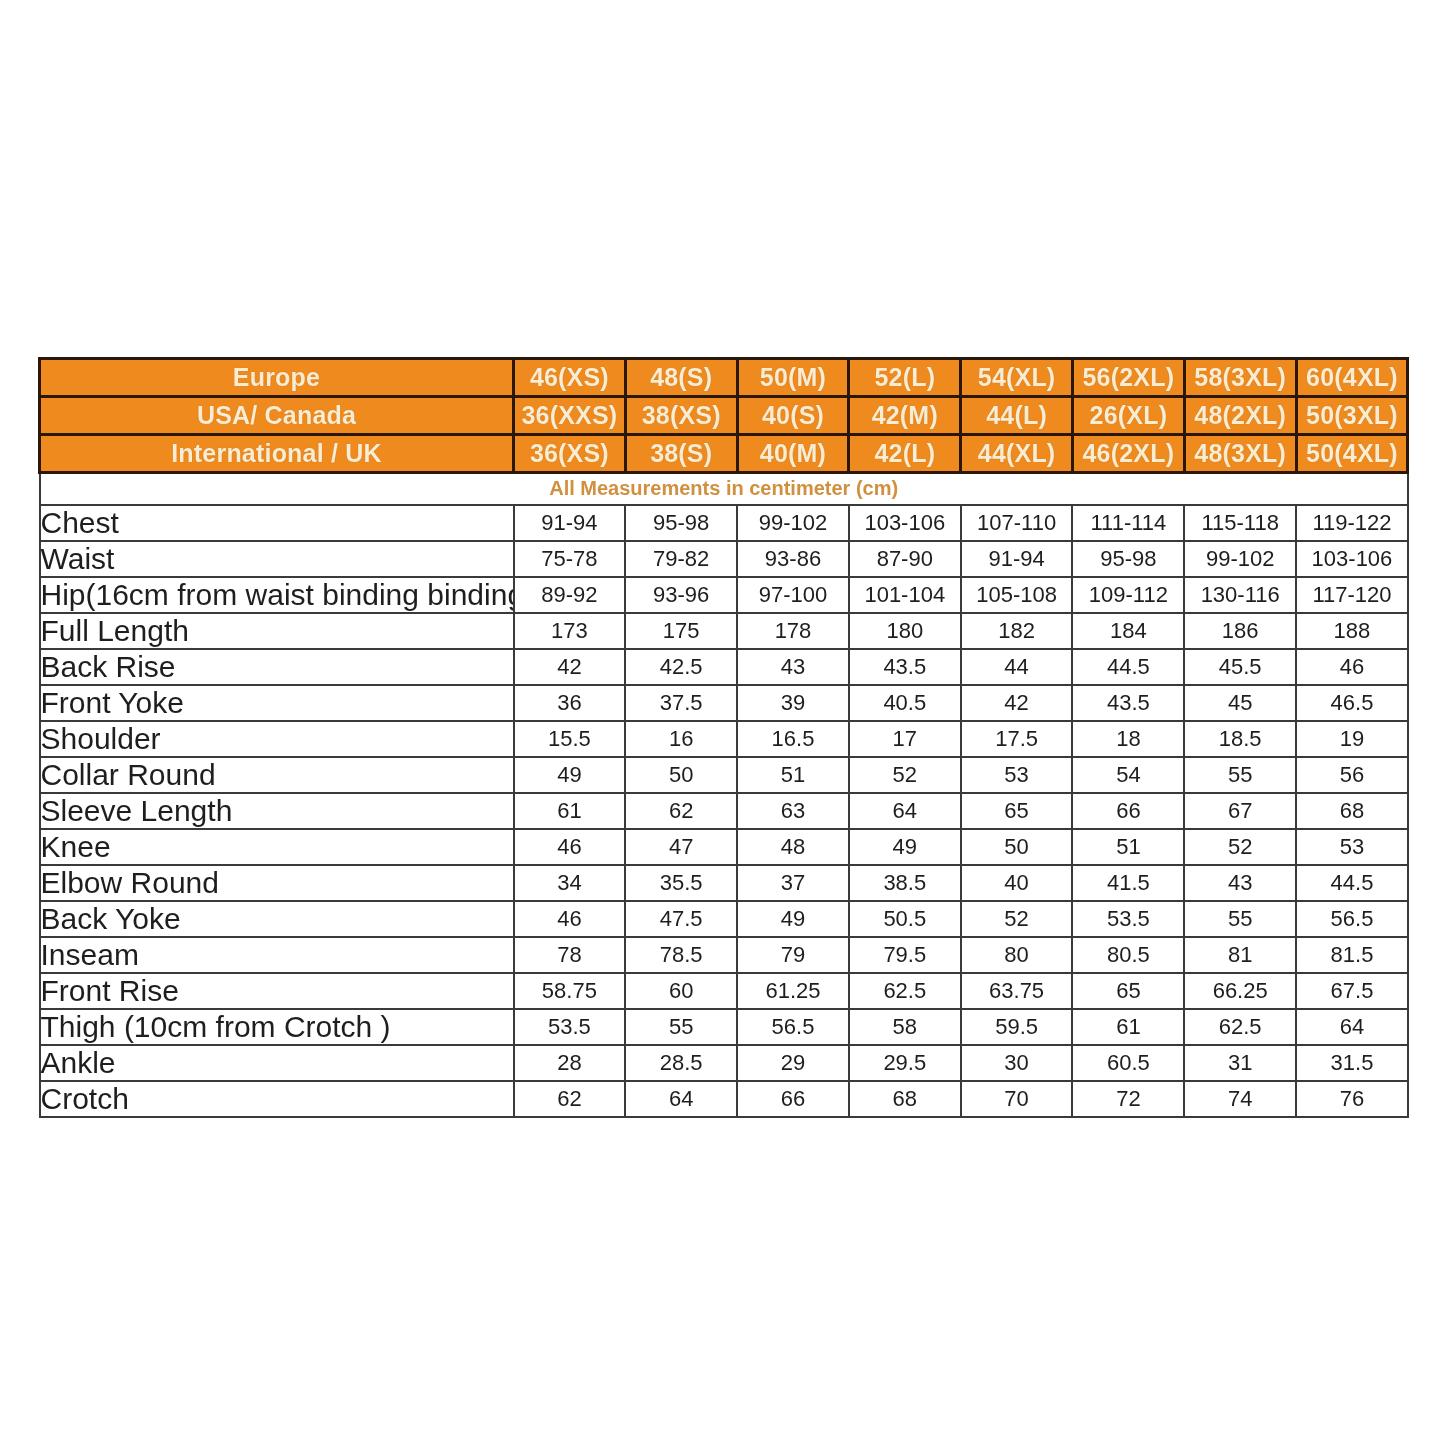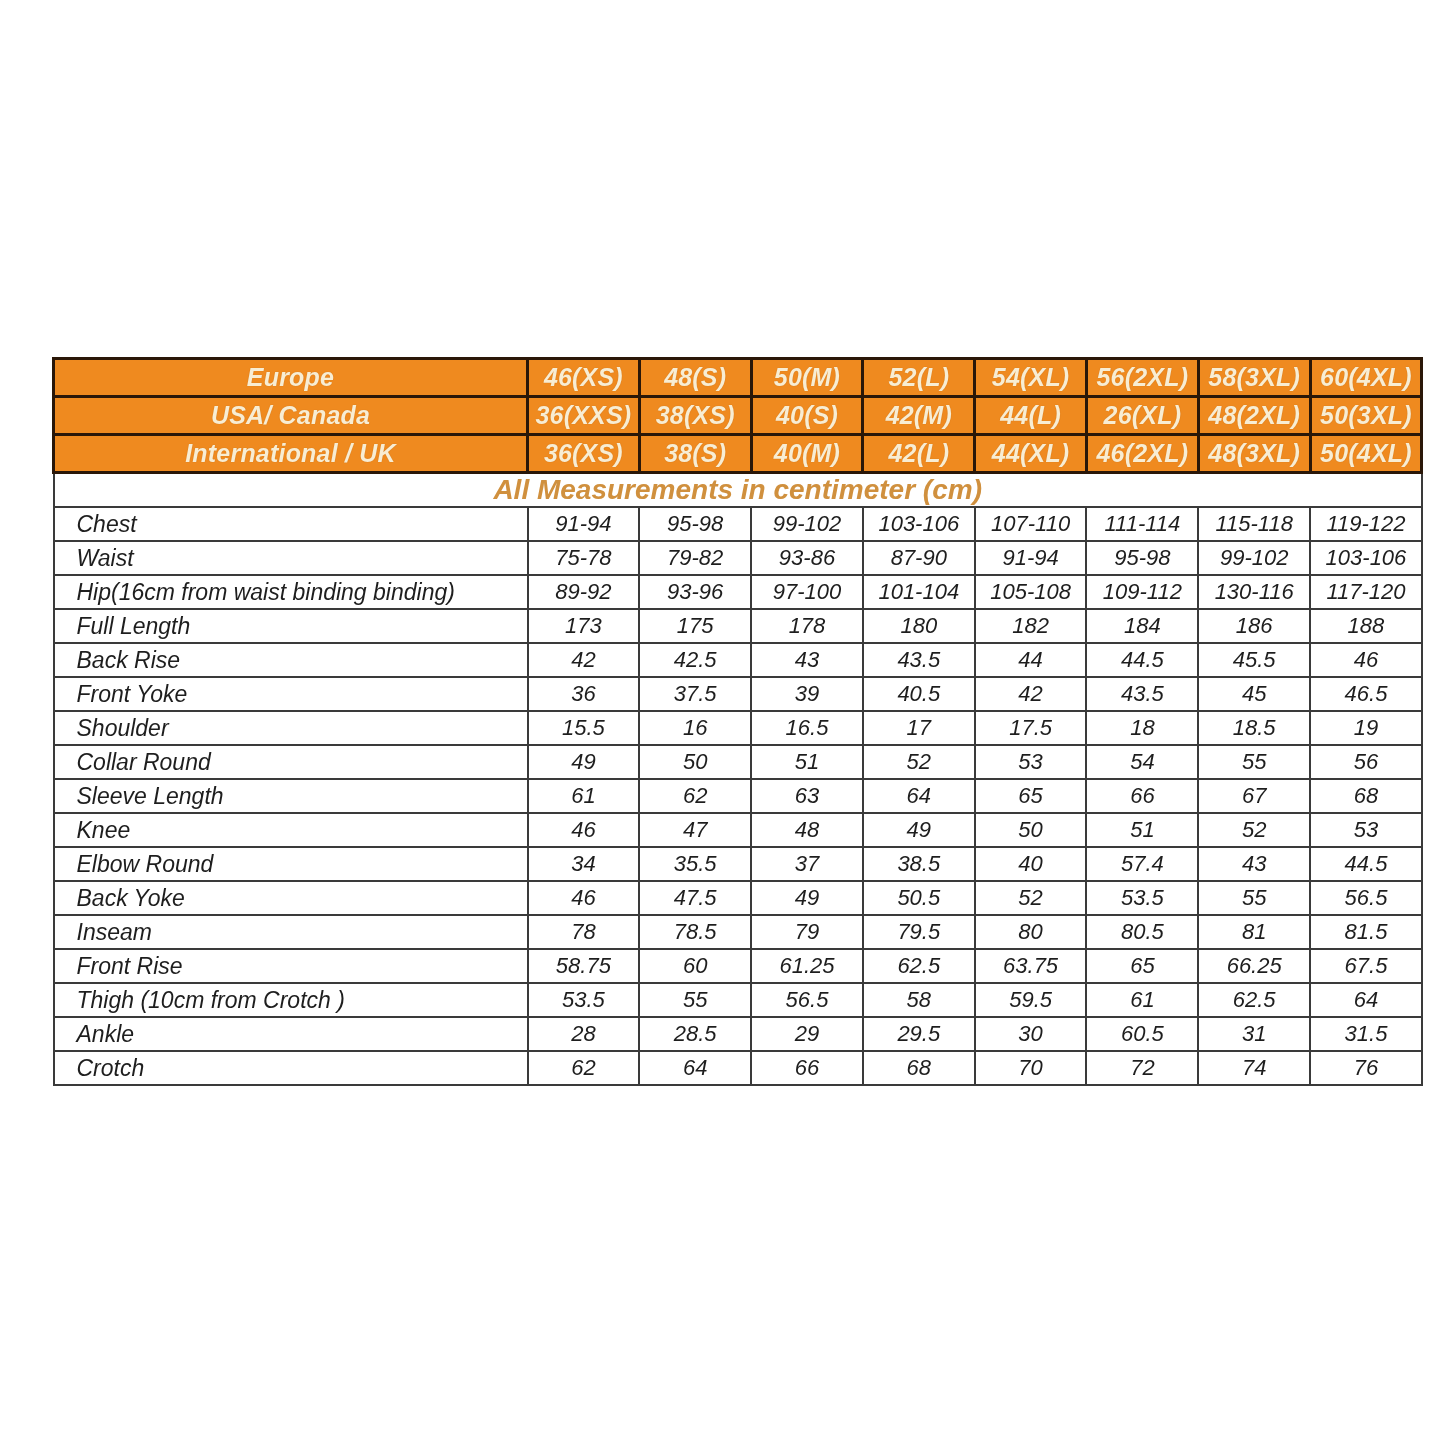--- a/index.html
+++ b/index.html
@@ -11,21 +11,21 @@
     --body-border:#3A3A3A;
     --body-text:#1E1E1E;
   }
   *{ box-sizing:border-box; margin:0; padding:0; }
   html,body{ background:var(--bg); }
   body{
     width:1445px; height:1445px; position:relative; overflow:hidden;
     font-family:"Liberation Sans", sans-serif;
   }
   .chart-wrap{
-    position:absolute; left:52px; top:357px; width:1369px;font-style:italic;
+    position:absolute; left:38px; top:357px; width:1369px;
   }
   table.size-chart{
     width:100%; border-collapse:collapse; table-layout:fixed;
   }
   col.col-label{ width:474px; }
   col.col-size{ width:111.8px; }
 
   
   thead th{
     background:var(--orange);
@@ -38,41 +38,40 @@
     letter-spacing:0.2px;
     text-shadow:0 0 1px rgba(120,60,0,.35);
   }
 
   
   td.note{
     border:2px solid var(--body-border);
     border-top:none;
     color:var(--note-text);
     font-weight:bold;
-    font-size:28px;
+    font-size:20px;
     text-align:center;
     height:32px;
     background:var(--bg);
   }
 
   
   tbody td{
     border:2px solid var(--body-border);
     color:var(--body-text);
     font-size:22px;
     height:34px;
     text-align:center;
     background:var(--bg);
     white-space:nowrap;
     overflow:hidden;
   }
   tbody td.rowlabel{
     text-align:left;
-    padding-left:22px;
-    font-size:23px;
+    font-size:30px;
   }
 </style>
 </head>
 <body>
 
 <div class="chart-wrap">
   <table class="size-chart">
     <colgroup>
       <col class="col-label">
       <col class="col-size">
@@ -233,21 +232,21 @@
           <td>52</td>
           <td>53</td>
         </tr>
         <tr>
           <td class="rowlabel">Elbow Round</td>
           <td>34</td>
           <td>35.5</td>
           <td>37</td>
           <td>38.5</td>
           <td>40</td>
-          <td>57.4</td>
+          <td>41.5</td>
           <td>43</td>
           <td>44.5</td>
         </tr>
         <tr>
           <td class="rowlabel">Back Yoke</td>
           <td>46</td>
           <td>47.5</td>
           <td>49</td>
           <td>50.5</td>
           <td>52</td>

